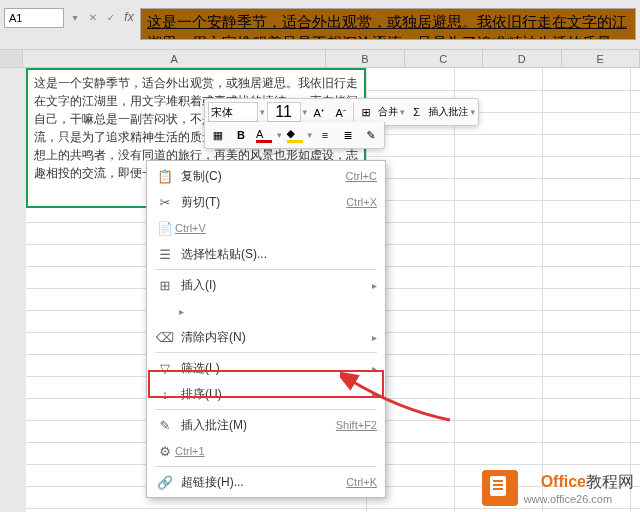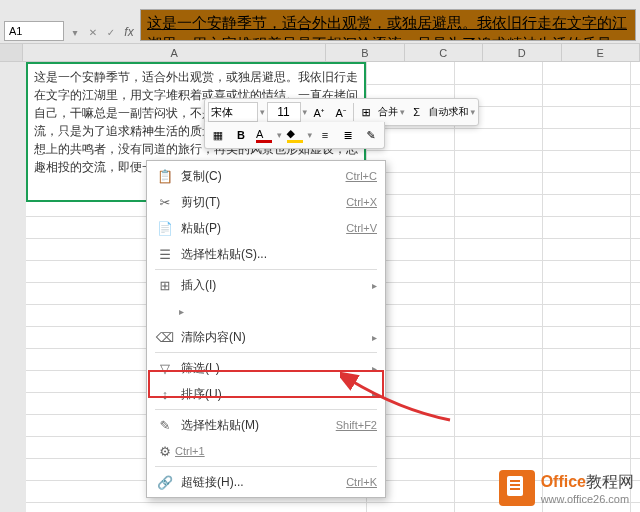--- a/index.html
+++ b/index.html
@@ -1,18 +1,18 @@
 <!DOCTYPE html>
 <html><head>
   <meta charset="utf-8">
   <style>
     * { margin: 0; padding: 0; box-sizing: border-box; }
     body { font-family: 'Microsoft YaHei', Arial, sans-serif; font-size: 11px; background: #f0f0f0; width: 640px; height: 512px; overflow: hidden; position: relative; }
     
-    .formula-bar { display: flex; align-items: flex-end; background: #e8e8e8; border-bottom: 1px solid #ccc; height: 44px; padding: 2px 4px; gap: 4px; }
+    .formula-bar { display: flex; align-items: flex-start; background: #e8e8e8; border-bottom: 1px solid #ccc; height: 50px; padding: 8px 4px; gap: 4px; }
     .name-box { background: white; border: 1px solid #aaa; width: 60px; height: 20px; padding: 2px 4px; font-size: 11px; }
     .fb-btn { width: 14px; height: 18px; color: #888; cursor: pointer; display: inline-flex; align-items: center; justify-content: center; font-size: 10px; }
     .fx { font-style: italic; color: #666; font-size: 12px; }
     .formula-input { flex: 1; background: #a16207; border: 1px solid #aaa; padding: 2px 6px; font-size: 15px; line-height: 1.4; height: 32px; overflow: hidden; text-decoration: underline; }
     
     .col-headers { display: flex; background: #e8e8e8; border-bottom: 1px solid #ccc; height: 18px; }
     .corner { width: 26px; border-right: 1px solid #ccc; background: #ddd; }
     .col-h { width: 88px; text-align: center; border-right: 1px solid #ccc; font-size: 11px; color: #555; line-height: 18px; }
     .col-h.wide { width: 340px; }
     
@@ -20,42 +20,42 @@
     .row-labels { position: absolute; left: 0; top: 0; width: 26px; background: #e8e8e8; height: 100%; }
     
     .cells { position: absolute; left: 26px; top: 0; right: 0; bottom: 0; }
     .cell-a1 { position: absolute; left: 0; top: 0; width: 340px; height: 140px; border: 2px solid #1a9e55; background: white; padding: 4px 6px; font-size: 12px; line-height: 1.5; color: #333; overflow: hidden; }
     .gridlines { position: absolute; inset: 0; }
     .vline { position: absolute; top: 0; bottom: 0; width: 1px; background: #ddd; }
     .hline { position: absolute; left: 0; right: 0; height: 1px; background: #ddd; }
     
     .mini-toolbar { position: absolute; left: 204px; top: 98px; background: #fafafa; border: 1px solid #ccc; border-radius: 3px; box-shadow: 0 2px 6px rgba(0,0,0,0.2); padding: 3px; z-index: 10; display: flex; gap: 2px; align-items: center; }
     .mt-font { width: 50px; height: 20px; border: 1px solid #ccc; font-size: 11px; padding: 0 2px; }
-    .mt-size { width: 34px; height: 20px; border: 1px solid #ccc; font-size: 12px; text-align: center; }
+    .mt-size { width: 34px; height: 20px; border: 1px solid #ccc; font-size: 16px; text-align: center; }
     .mt-btn { width: 20px; height: 20px; border: 1px solid transparent; display: inline-flex; align-items: center; justify-content: center; font-size: 11px; cursor: pointer; }
     .mini-toolbar-row2 { position: absolute; left: 204px; top: 122px; background: #fafafa; border: 1px solid #ccc; border-top: none; border-radius: 0 0 3px 3px; box-shadow: 0 2px 6px rgba(0,0,0,0.2); padding: 3px; z-index: 10; display: flex; gap: 3px; align-items: center; }
     .color-swatch { width: 16px; height: 3px; display: block; }
     
     .context-menu { position: absolute; left: 146px; top: 160px; width: 240px; background: white; border: 1px solid #bbb; box-shadow: 2px 3px 8px rgba(0,0,0,0.25); z-index: 20; padding: 2px 0; }
     .menu-item { display: flex; align-items: center; height: 26px; padding: 0 8px; font-size: 12px; color: #333; cursor: pointer; }
     .mi-icon { width: 20px; display: inline-flex; justify-content: center; color: #666; font-size: 13px; }
     .mi-label { flex: 1; padding-left: 6px; }
     .mi-shortcut { color: #888; font-size: 11px; text-decoration: underline; }
     .mi-arrow { color: #888; font-size: 10px; padding-left: 4px; }
     .menu-sep { height: 1px; background: #ddd; margin: 2px 8px; }
     .menu-highlight { position: absolute; left: 148px; top: 370px; width: 236px; height: 28px; border: 2px solid #d33; z-index: 21; pointer-events: none; }
     
     .arrow-svg { position: absolute; left: 340px; top: 350px; z-index: 22; pointer-events: none; }
     
     .watermark { position: absolute; right: 6px; bottom: 6px; z-index: 30; display: flex; align-items: center; gap: 6px; }
     .wm-logo { width: 36px; height: 36px; background: #e86f1a; border-radius: 4px; position: relative; }
     .wm-logo::before { content: ''; position: absolute; top: 6px; left: 8px; width: 16px; height: 20px; background: white; border-radius: 2px; }
     .wm-logo::after { content: ''; position: absolute; top: 10px; left: 11px; width: 10px; height: 2px; background: #e86f1a; box-shadow: 0 4px 0 #e86f1a, 0 8px 0 #e86f1a; }
     .wm-text { font-size: 16px; color: #444; font-weight: 500; }
-    .wm-text .orange { color: #e86f1a; font-weight: bold; }
+    .wm-text .orange { color: #e86f1a; font-weight: bold; margin-left: 17px; }
     .wm-sub { font-size: 11px; color: #888; }
   </style>
 </head>
 <body>
 
 <div class="formula-bar">
   <input class="name-box" value="A1" style="">
   <span class="fb-btn">▾</span>
   <span class="fb-btn">✕</span>
   <span class="fb-btn">✓</span>
@@ -110,21 +110,21 @@
   <span style="font-size:9px;color:#888">▾</span>
   <input class="mt-size" value="11" style="">
   <span style="font-size:9px;color:#888">▾</span>
   <span class="mt-btn">A⁺</span>
   <span class="mt-btn">A⁻</span>
   <span style="width:1px;height:18px;background:#ccc"></span>
   <span class="mt-btn">⊞</span>
   <span style="font-size:10px">合并</span>
   <span style="font-size:9px;color:#888">▾</span>
   <span class="mt-btn">Σ</span>
-  <span style="font-size:10px">自动求和</span>
+  <span style="font-size:10px">插入批注</span>
   <span style="font-size:9px;color:#888">▾</span>
 </div>
 <div class="mini-toolbar-row2">
   <span class="mt-btn">▦</span>
   <span class="mt-btn" style="font-weight:bold">B</span>
   <span class="mt-btn">
       <span style="display:inline-block"><span style="color:#000">A</span><span class="color-swatch" style="background:#c00"></span></span>
     </span>
   <span style="font-size:9px;color:#888">▾</span>
   <span class="mt-btn">
@@ -142,21 +142,20 @@
       <span class="mi-label">复制(C)</span>
       <span class="mi-shortcut">Ctrl+C</span>
     </div>
     <div class="menu-item">
       <span class="mi-icon">✂</span>
       <span class="mi-label">剪切(T)</span>
       <span class="mi-shortcut">Ctrl+X</span>
     </div>
     <div class="menu-item">
       <span class="mi-icon">📄</span>
-      <span class="mi-label">粘贴(P)</span>
       <span class="mi-shortcut">Ctrl+V</span>
     </div>
     <div class="menu-item">
       <span class="mi-icon">☰</span>
       <span class="mi-label">选择性粘贴(S)...</span>
       <span class="mi-shortcut"></span>
     </div>
     <div class="menu-sep"></div>
     <div class="menu-item">
       <span class="mi-icon">⊞</span>
@@ -184,21 +183,21 @@
     </div>
     <div class="menu-item">
       <span class="mi-icon">↕</span>
       <span class="mi-label">排序(U)</span>
       <span class="mi-shortcut"></span>
       <span class="mi-arrow">▸</span>
     </div>
     <div class="menu-sep"></div>
     <div class="menu-item">
       <span class="mi-icon">✎</span>
-      <span class="mi-label">选择性粘贴(M)</span>
+      <span class="mi-label">插入批注(M)</span>
       <span class="mi-shortcut">Shift+F2</span>
     </div>
     <div class="menu-item">
       <span class="mi-icon">⚙</span>
       <span class="mi-shortcut">Ctrl+1</span>
     </div>
     <div class="menu-sep"></div>
     <div class="menu-item">
       <span class="mi-icon">🔗</span>
       <span class="mi-label">超链接(H)...</span>

